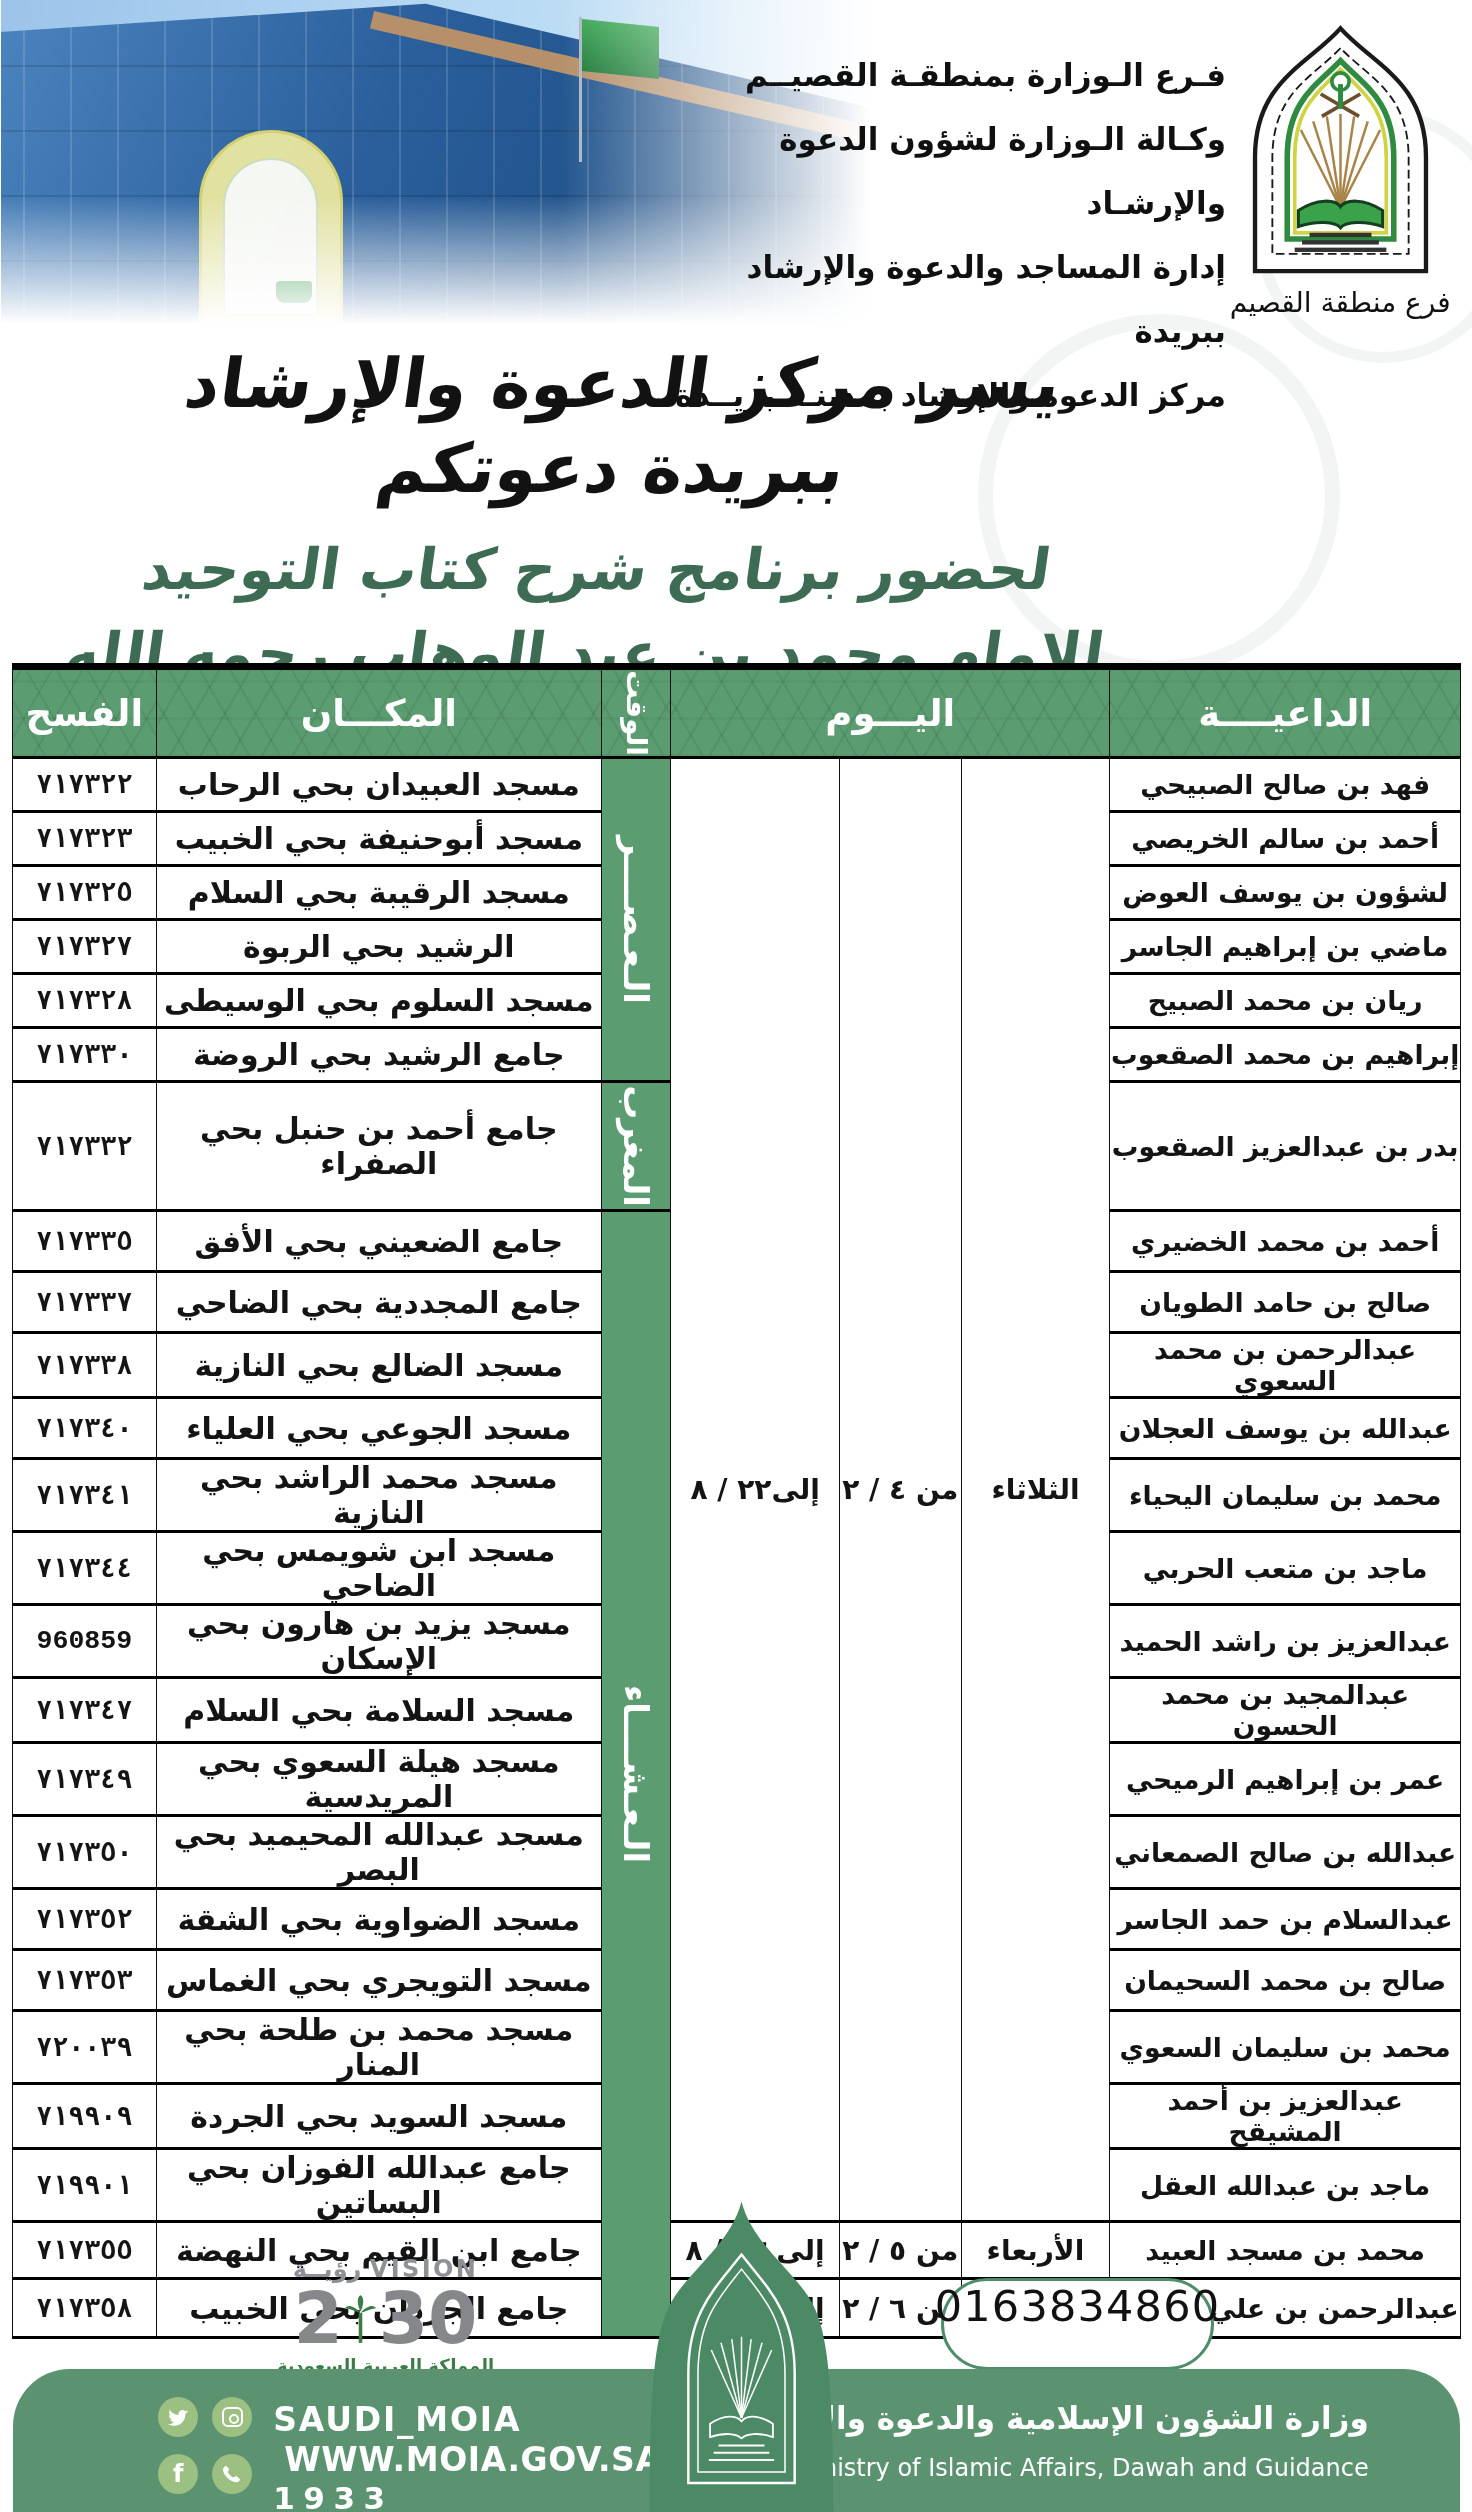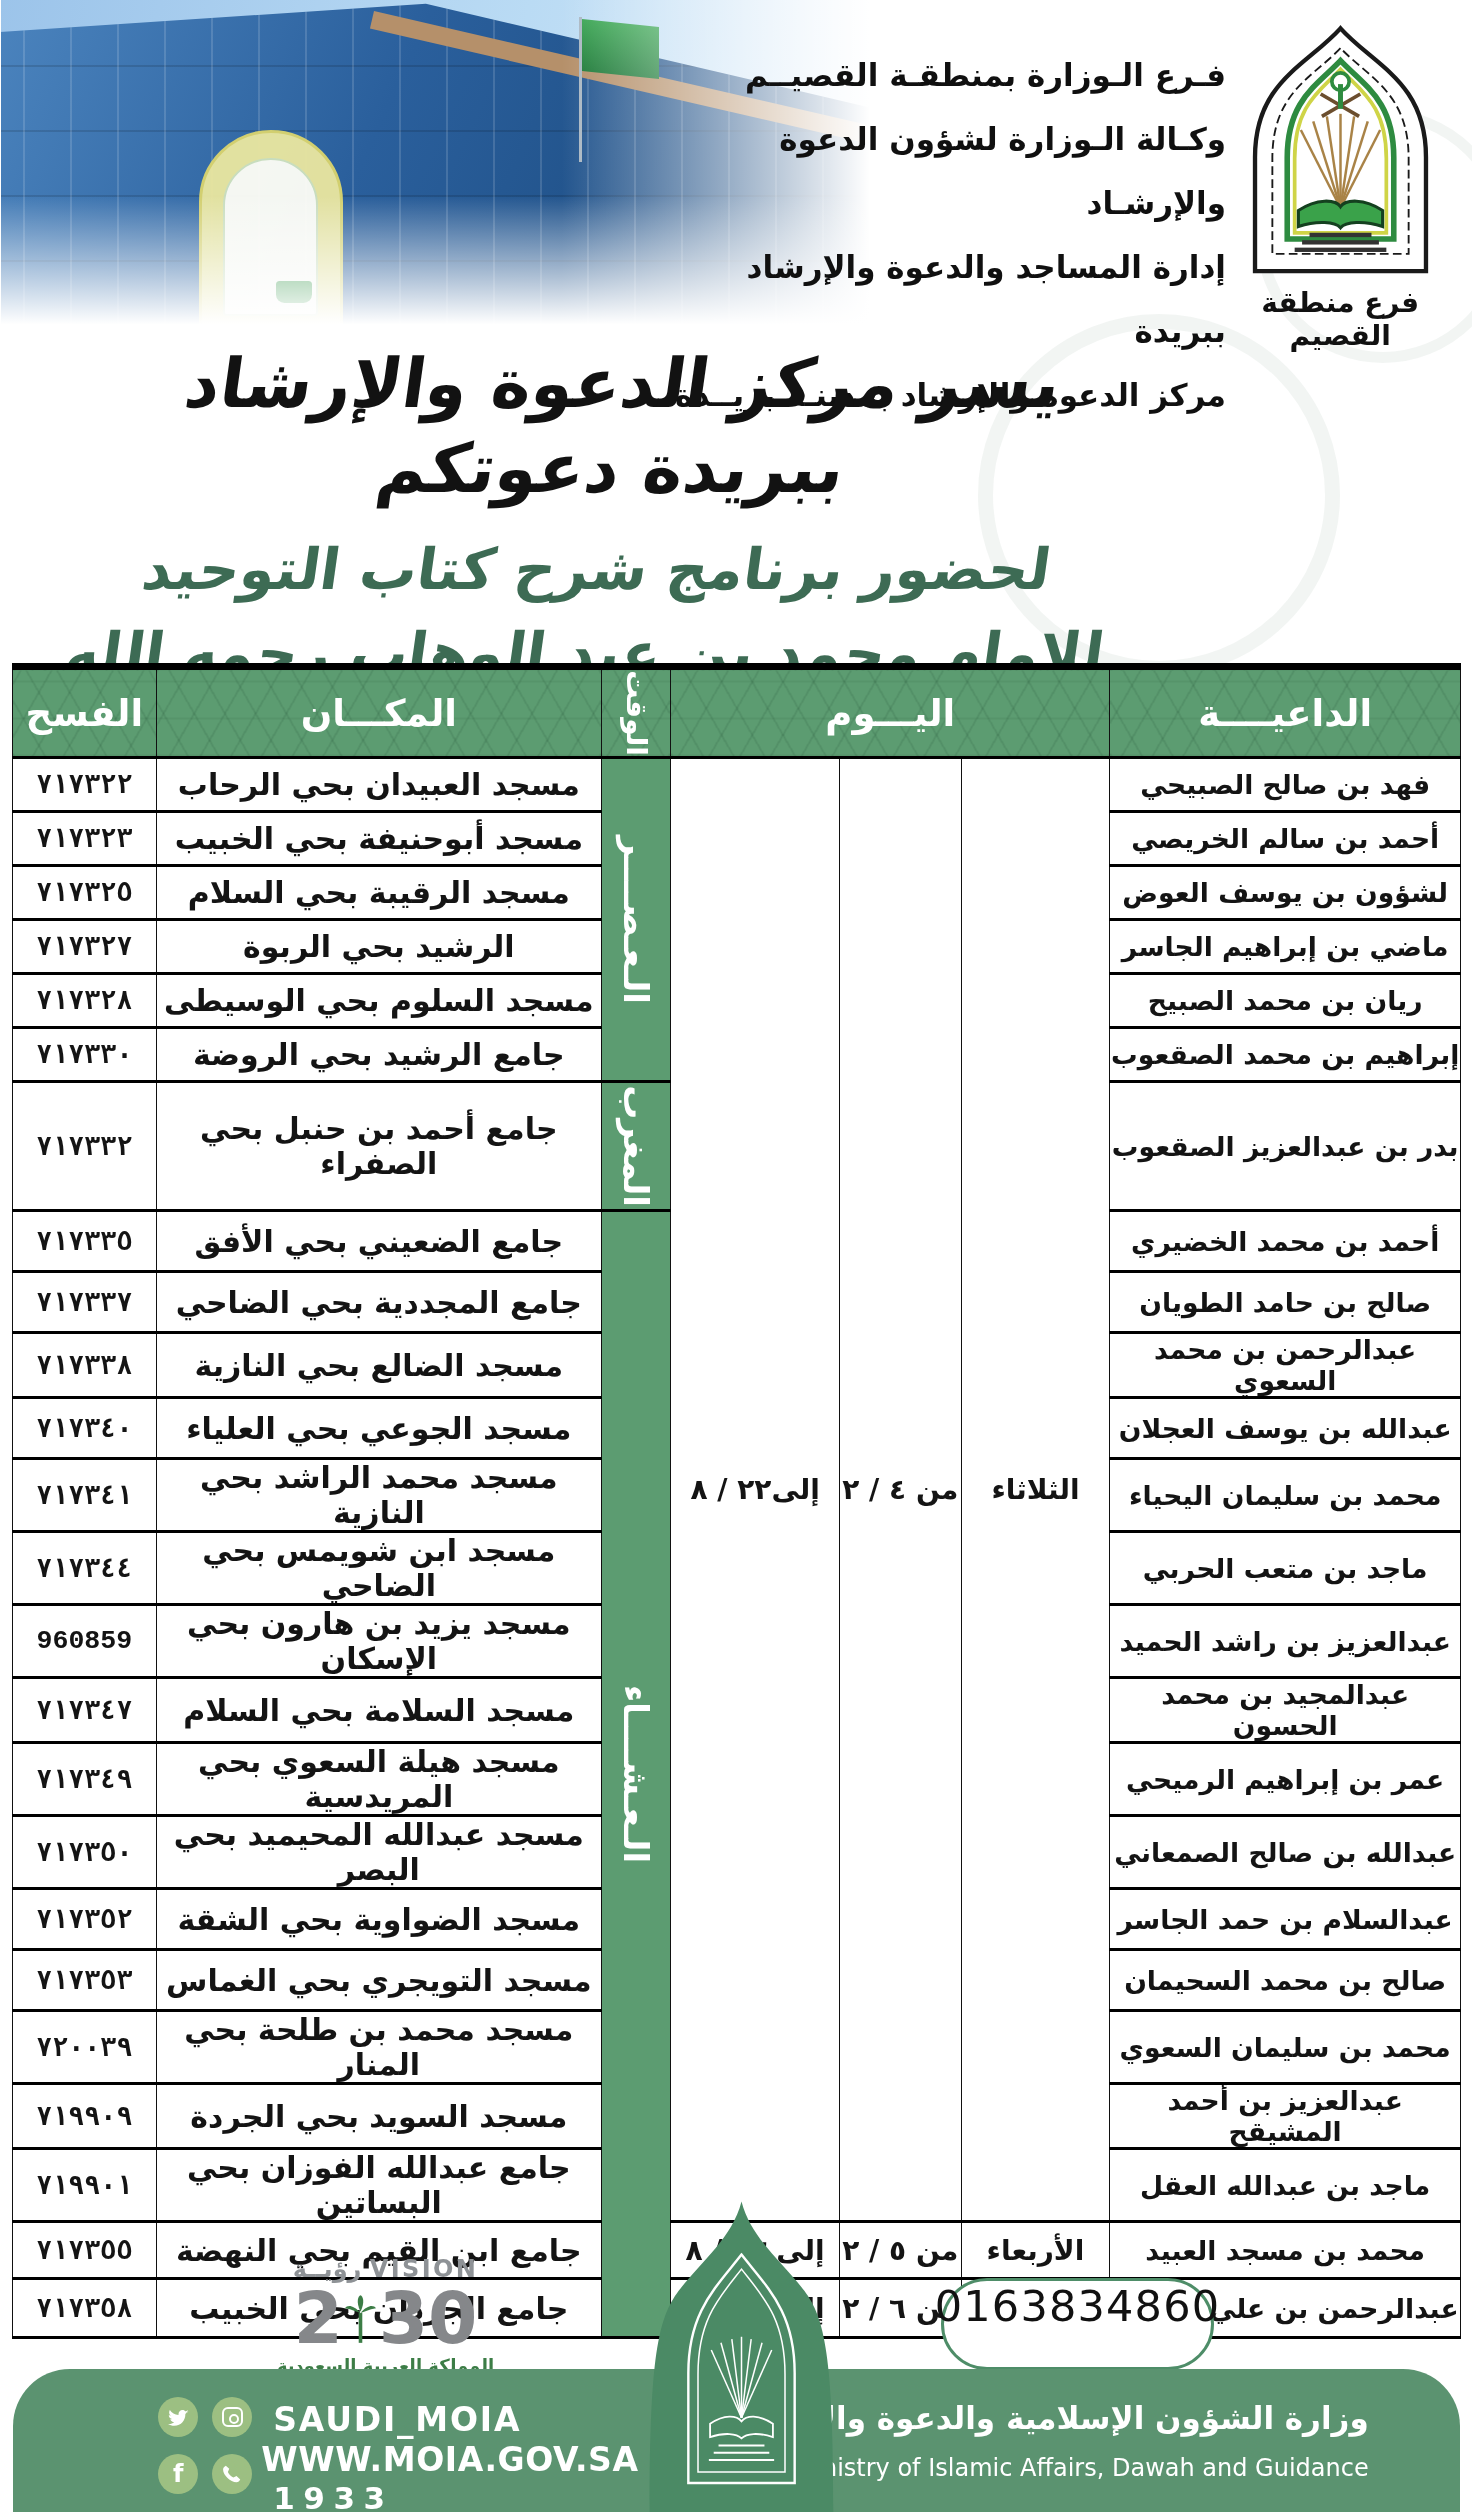--- a/index.html
+++ b/index.html
@@ -35,21 +35,21 @@
   .ring { border-radius:50%; border:15.7px solid rgba(106,140,118,.09); }
   .ring1 { left:978px; top:314px; width:362px; height:362px; }
   .ring2 { left:1256px; top:109px; width:254px; height:254px; border-width:11px; }
 
   
   .org { right:247px; top:43px; width:574px; text-align:right;
          font-weight:bold; font-size:31px; line-height:64px; color:#101010; }
 
   
   .emblem-wrap { right:13.3px; top:24px; width:239px; text-align:center; }
-  .emblem-caption { margin-top:6px; font-size:28px; font-weight:bold; color:#111; }
+  .emblem-caption { margin-top:6px; font-size:28px; font-weight:normal; color:#111; }
 
   
   .invite { left:85px; top:341px; width:1039px; text-align:center; transform:skewX(-8deg); }
   .invite-l1 { font-size:68px; font-weight:bold; color:#121212; line-height:1.25; }
   .invite-l2 { font-size:57px; font-weight:bold; color:#3d6b54; margin-top:25px; }
   .invite-l3 { font-size:57px; font-weight:bold; color:#3d6b54; margin-top:18px; }
 
   
   table.sched { position:absolute; left:12px; top:663px; width:1449px;
                 border-collapse:collapse; table-layout:fixed; direction:rtl; z-index:4;
@@ -91,21 +91,21 @@
           border:3.6px solid #4e8d68; border-radius:48px; z-index:5;
           display:flex; justify-content:center;
           font-size:43px; color:#111; direction:ltr; letter-spacing:1.2px; }
   .band { left:13.3px; right:13.3px; top:2369px; height:144px; background:#5b9370;
           border-radius:57px 57px 0 0; z-index:5; }
   .icon-circle { position:absolute; width:40px; height:40px; border-radius:50%;
                  background:#9cbf82; display:flex; align-items:center; justify-content:center;
                  color:#fff; font-weight:bold; font-size:24px; }
   .band-text { position:absolute; color:#fff; font-weight:bold; direction:ltr; }
   .handle  { left:260px; top:31px;  font-size:33px; letter-spacing:1.8px; }
-  .website { left:248px; top:71px; font-size:33px; letter-spacing:0.6px; }
+  .website { left:271px; top:71px; font-size:33px; letter-spacing:0.6px; }
   .callnum { left:260px; top:111px; font-size:31px; letter-spacing:8.5px; }
   .min-ar { position:absolute; right:91px; top:31px; color:#fff; font-weight:bold; font-size:31px; }
   .min-en { position:absolute; right:91px; top:85px; color:#fff; font-size:24px; direction:ltr; }
   .ig-box { width:20.5px; height:20.5px; border:2.4px solid #fff; border-radius:6px; position:relative; }
   .ig-box::after { content:""; position:absolute; left:4.8px; top:4.8px; width:6px; height:6px;
                    border:2.4px solid #fff; border-radius:50%; }
 </style>
 </head>
 <body>
 

